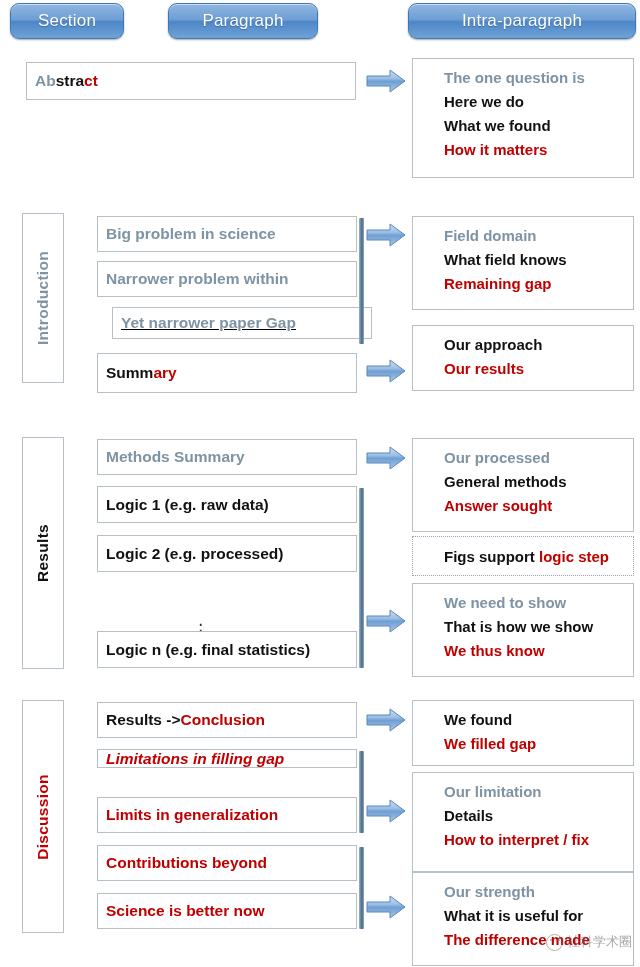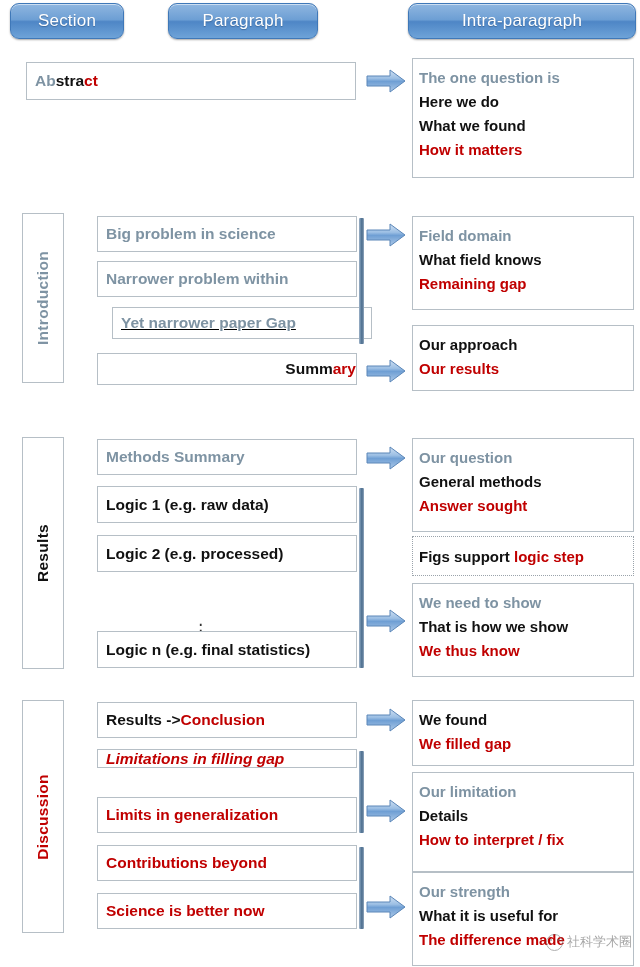--- a/index.html
+++ b/index.html
@@ -39,21 +39,21 @@
     box-sizing:border-box;
   }
   .lbox{                     
     display:flex;align-items:center;
     padding-left:8px;
     font-size:15.5px;
     font-weight:bold;
     white-space:nowrap;
   }
   .rbox{                     
-    padding:7px 0 7px 6px;
+    padding:7px 0 7px 31px;
     box-sizing:border-box;
   }
   .rbox .ln{
     font-size:15px;
     font-weight:bold;
     line-height:24px;
     white-space:nowrap;
   }
   .dotted{border:1px dotted #9aa3ab;}
 
@@ -152,21 +152,21 @@
 
   <div class="box lbox" style="left:97px;top:216px;width:260px;height:36px;">
     <span class="c-slate">Big problem in science</span>
   </div>
   <div class="box lbox" style="left:97px;top:261px;width:260px;height:36px;">
     <span class="c-slate">Narrower problem within</span>
   </div>
   <div class="box lbox" style="left:112px;top:307px;width:260px;height:32px;text-decoration:underline;">
     <span class="c-slate">Yet narrower paper Gap</span>
   </div>
-  <div class="box lbox" style="left:97px;top:353px;width:260px;height:32px;justify-content:flex-end;">
+  <div class="box lbox" style="left:97px;top:353px;width:260px;height:40px;">
     <span class="c-black">Summ</span>
       <span class="c-red">ary</span>
   </div>
 
   <div class="box lbox" style="left:97px;top:439px;width:260px;height:36px;text-align:right;">
     <span class="c-slate">Methods Summary</span>
   </div>
   <div class="box lbox" style="left:97px;top:486px;width:260px;height:37px;">
     <span class="c-black">Logic 1 (e.g. raw data)</span>
   </div>
@@ -301,21 +301,21 @@
     <div class="ln"><span class="c-black">What field knows</span></div>
     <div class="ln"><span class="c-red">Remaining gap</span></div>
   </div>
 
   <div class="box rbox" style="left:412px;top:325px;width:222px;height:66px;">
     <div class="ln"><span class="c-black">Our approach</span></div>
     <div class="ln"><span class="c-red">Our results</span></div>
   </div>
 
   <div class="box rbox" style="left:412px;top:438px;width:222px;height:94px;">
-    <div class="ln"><span class="c-slate">Our question</span></div>
+    <div class="ln"><span class="c-slate">Our processed</span></div>
     <div class="ln"><span class="c-black">General methods</span></div>
     <div class="ln"><span class="c-red">Answer sought</span></div>
   </div>
 
   <div class="box rbox dotted" style="left:412px;top:536px;width:222px;height:40px;padding-top:8px;">
     <div class="ln"><span class="c-black">Figs support </span><span class="c-red">logic step</span></div>
   </div>
 
   <div class="box rbox" style="left:412px;top:583px;width:222px;height:94px;">
     <div class="ln"><span class="c-slate">We need to show</span></div>

